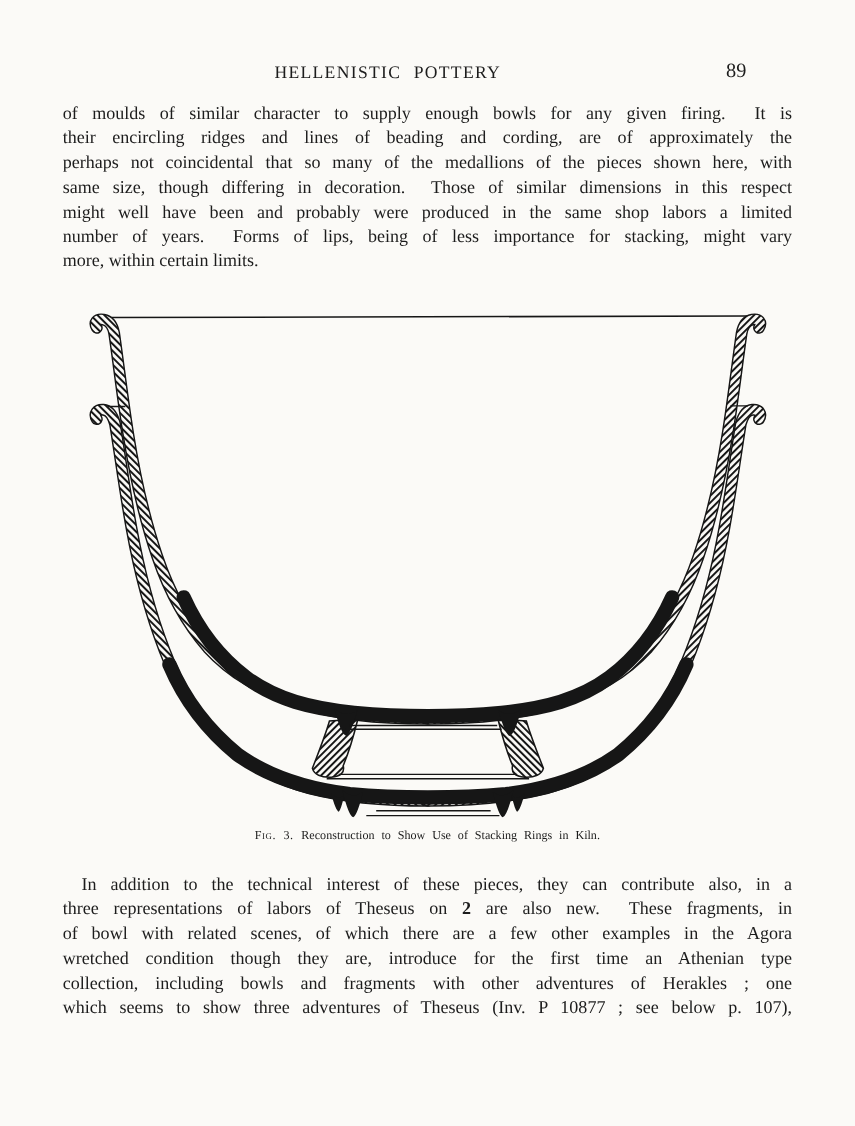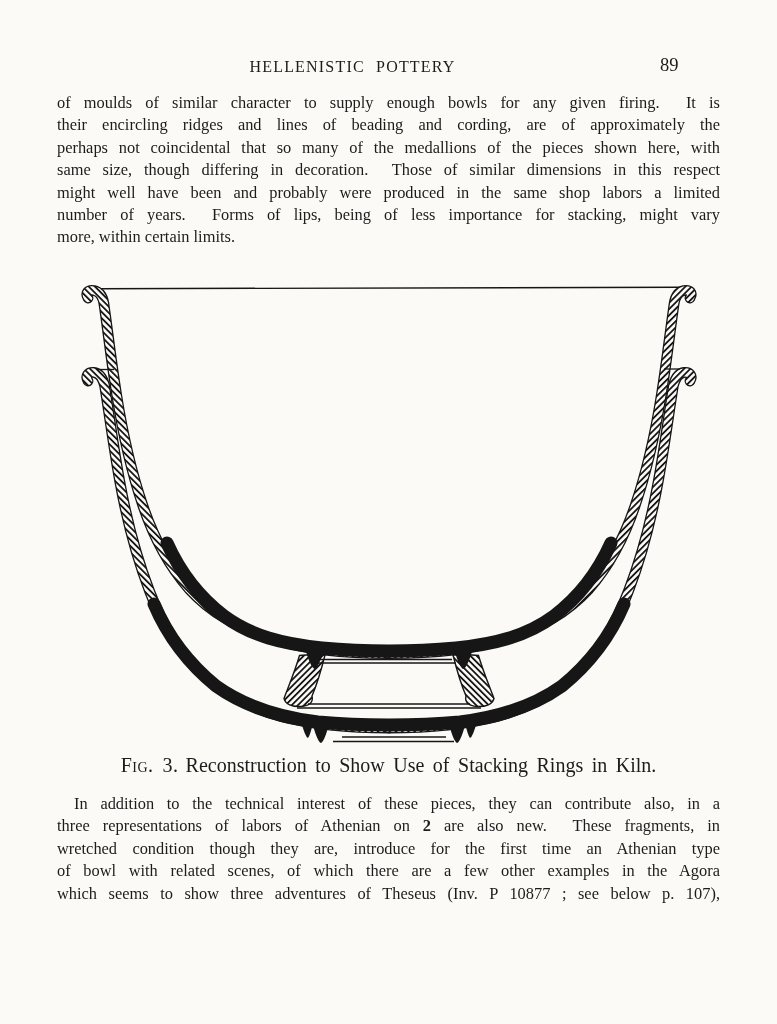--- a/index.html
+++ b/index.html
@@ -30,21 +30,21 @@
   .tline{
     text-align:justify;
     text-align-last:justify;
     -moz-text-align-last:justify;
   }
   .tline-last{text-align-last:left;-moz-text-align-last:left;}
   .para2 .tline:first-child{text-indent:17px;}
   .figure-wrap{position:absolute;left:70px;top:280px;width:640px;height:472px;}
   .caption{
     position:absolute;top:754px;left:0;width:777px;
-    text-align:center;font-size:20px;word-spacing:3.5px;
+    text-align:center;font-size:11px;word-spacing:3.5px;
   }
   .caption .fig-label{font-variant:small-caps;margin-right:7px;letter-spacing:0.5px;}
 </style>
 </head>
 <body>
 
 <div class="page">
 
   <div class="header-title">HELLENISTIC POTTERY</div>
   <div class="page-number">89</div>
@@ -118,19 +118,20 @@
       </g>
     </svg>
   </div>
 
   <div class="caption">
     <span class="fig-label">Fig. 3.</span><span>Reconstruction to Show Use of Stacking Rings in Kiln.</span>
   </div>
 
   <div class="para para2">
       <div class="tline"><span>In addition to the technical interest of these pieces, they can contribute also, in a</span></div>
-      <div class="tline"><span>three representations of labors of Athenian on </span><span style="font-weight: bold;">2</span><span> are also new.&nbsp; These fragments, in</span></div>
+      <div class="tline"><span>three representations of labors of Theseus on </span><span style="font-weight: bold;">2</span><span> are also new.&nbsp; These fragments, in</span></div>
+      <div class="tline"><span>of bowl with related scenes, of which there are a few other examples in the Agora</span></div>
       <div class="tline"><span>wretched condition though they are, introduce for the first time an Athenian type</span></div>
-      <div class="tline"><span>of bowl with related scenes, of which there are a few other examples in the Agora</span></div>
+      <div class="tline"><span>collection, including bowls and fragments with other adventures of Herakles ; one</span></div>
       <div class="tline"><span>which seems to show three adventures of Theseus (Inv. P 10877 ; see below p. 107),</span></div>
     </div>
 
 </div>
 
 </body></html>

